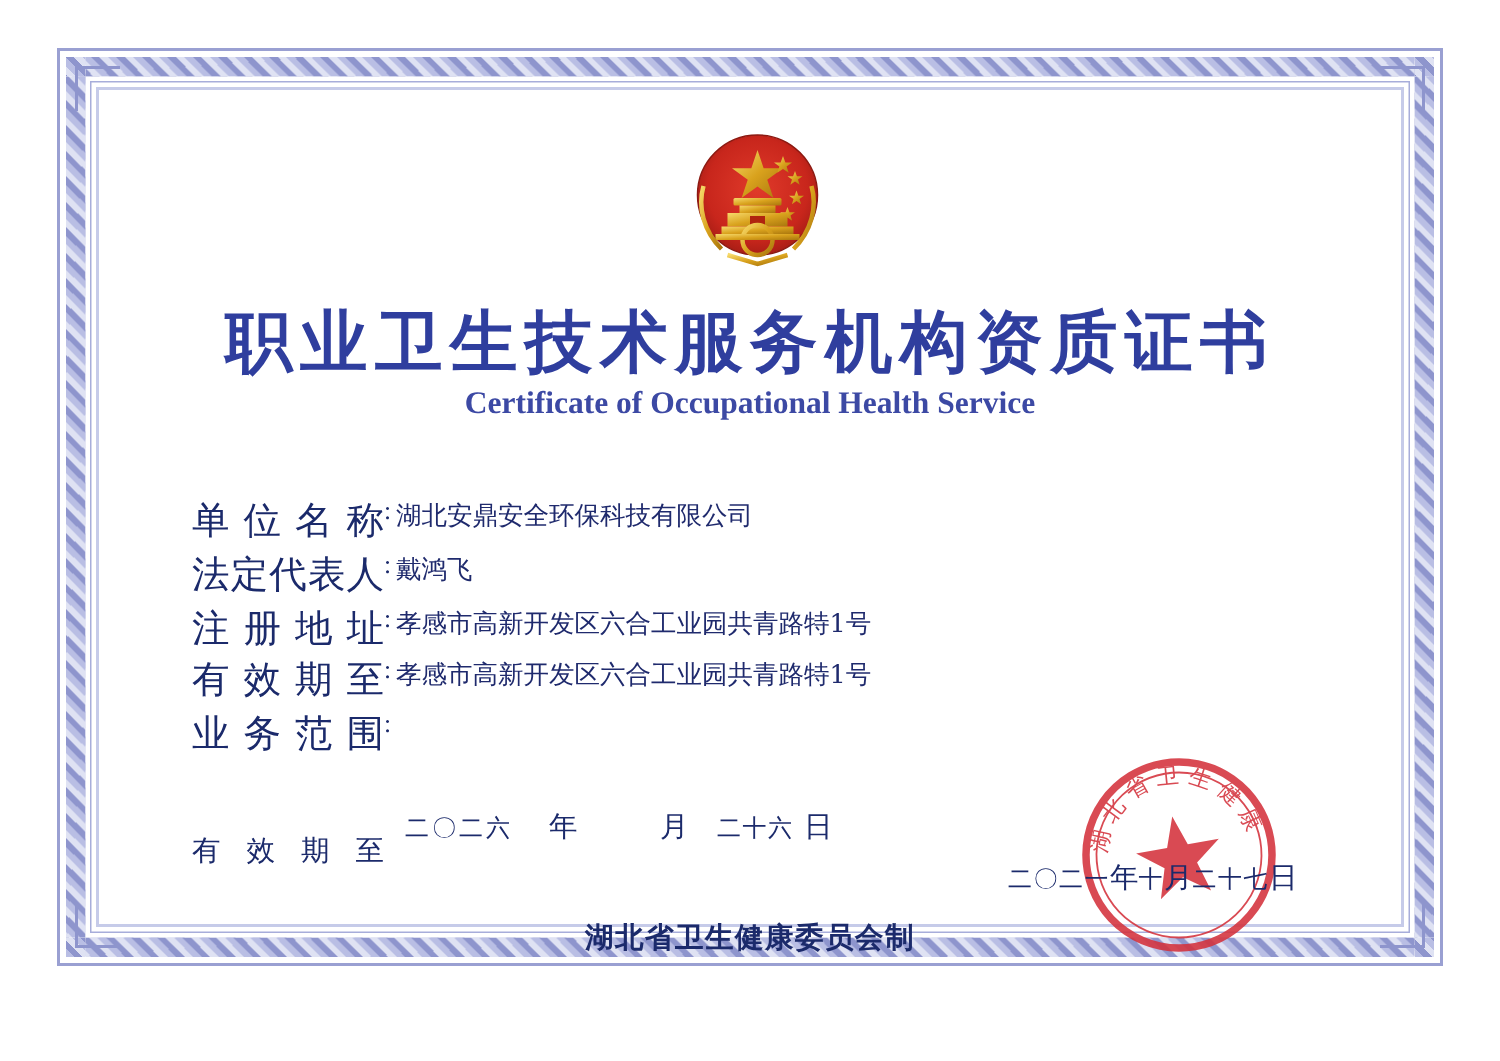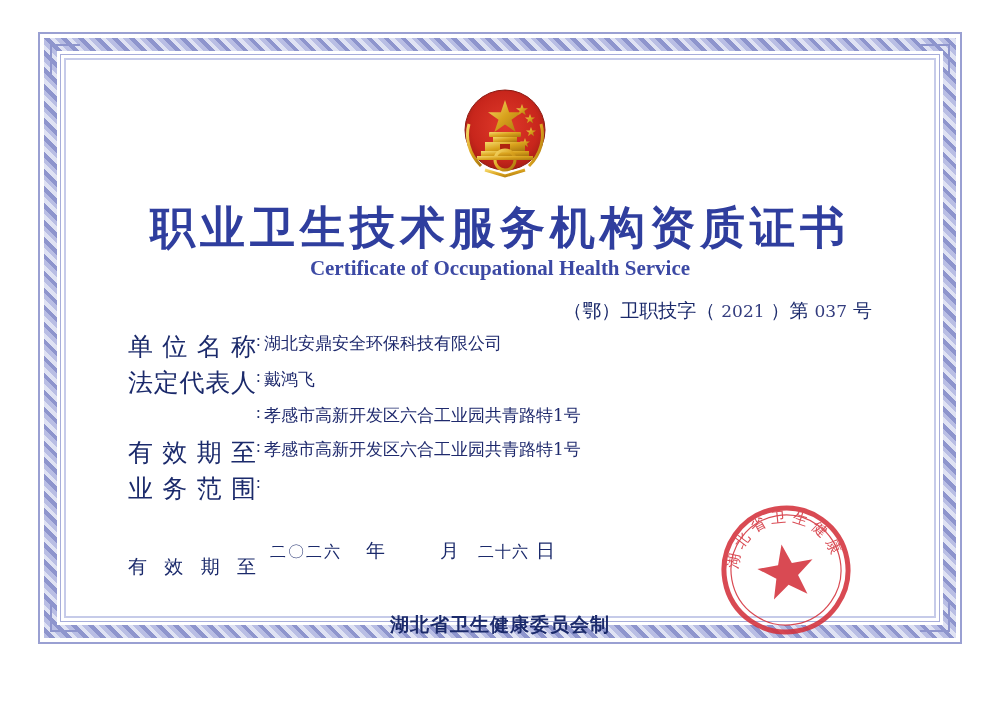--- a/index.html
+++ b/index.html
@@ -324,37 +324,35 @@
 
       <path d="M14,40 C10,54 14,70 26,82" fill="none" stroke="url(#gGold)" stroke-width="3"></path>
       <path d="M86,40 C90,54 86,70 74,82" fill="none" stroke="url(#gGold)" stroke-width="3"></path>
       <path d="M30,86 L50,92 L70,86" fill="none" stroke="url(#gGold)" stroke-width="3"></path>
     </svg>
   </div>
 
   <div class="title-cn">职业卫生技术服务机构资质证书</div>
   <div class="title-en">Certificate of Occupational Health Service</div>
 
-  <div class="cert-no">
-    <span>（鄂）卫职技字（</span><span class="num">2021</span><span>）第</span><span class="num">037</span><span>号</span>
-  </div>
 
   <div class="field f1">
     <span class="label">单位名称</span>
     <span class="colon">:</span>
     <span class="value">湖北安鼎安全环保科技有限公司</span>
   </div>
 
   <div class="field f2">
     <span class="label">法定代表人</span>
     <span class="colon">:</span>
     <span class="value">戴鸿飞</span>
   </div>
 
   <div class="field f3">
+    <span class="label">注册地址</span>
     <span class="colon">:</span>
     <span class="value">孝感市高新开发区六合工业园共青路特1号</span>
   </div>
 
   <div class="field f4">
     <span class="label">有效期至</span>
     <span class="colon">:</span>
     <span class="value">孝感市高新开发区六合工业园共青路特1号</span>
   </div>
 
@@ -380,16 +378,19 @@
         <circle cx="70" cy="70" r="55" fill="none" stroke="#d4323c" stroke-width="1.2"></circle>
         <polygon points="70,44 77,64 98,64 81,77 87,97 70,85 53,97 59,77 42,64 63,64" fill="#d4323c"></polygon>
         <path id="sealArc" d="M 22,70 A 48,48 0 0 1 118,70" fill="none"></path>
         <text font-family="DejaVu Serif, serif" font-size="15" fill="#d4323c" letter-spacing="5">
           <textPath href="#sealArc" startOffset="6%">湖北省卫生健康委员会</textPath>
         </text>
       </g>
     </svg>
   </div>
 
+  <div class="issue-date">
+    <span class="d">二〇二一</span><span>年</span><span class="d">十</span><span>月</span><span class="d">二十七</span><span>日</span>
+  </div>
 
   <div class="issuer">湖北省卫生健康委员会制</div>
 
 </div>
 
 </body></html>

